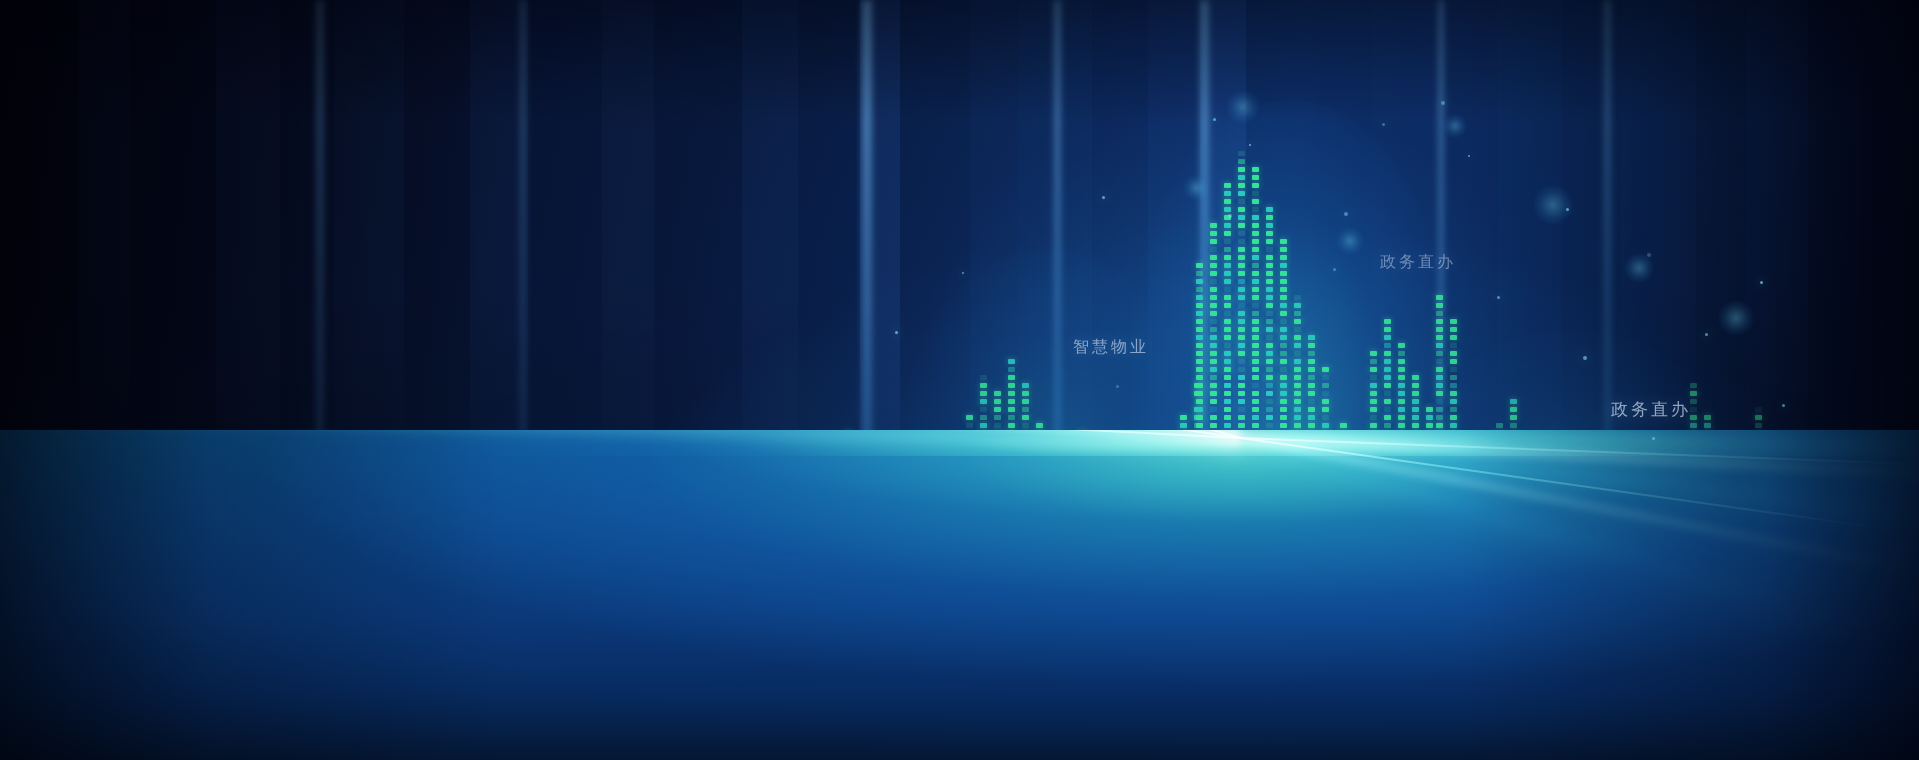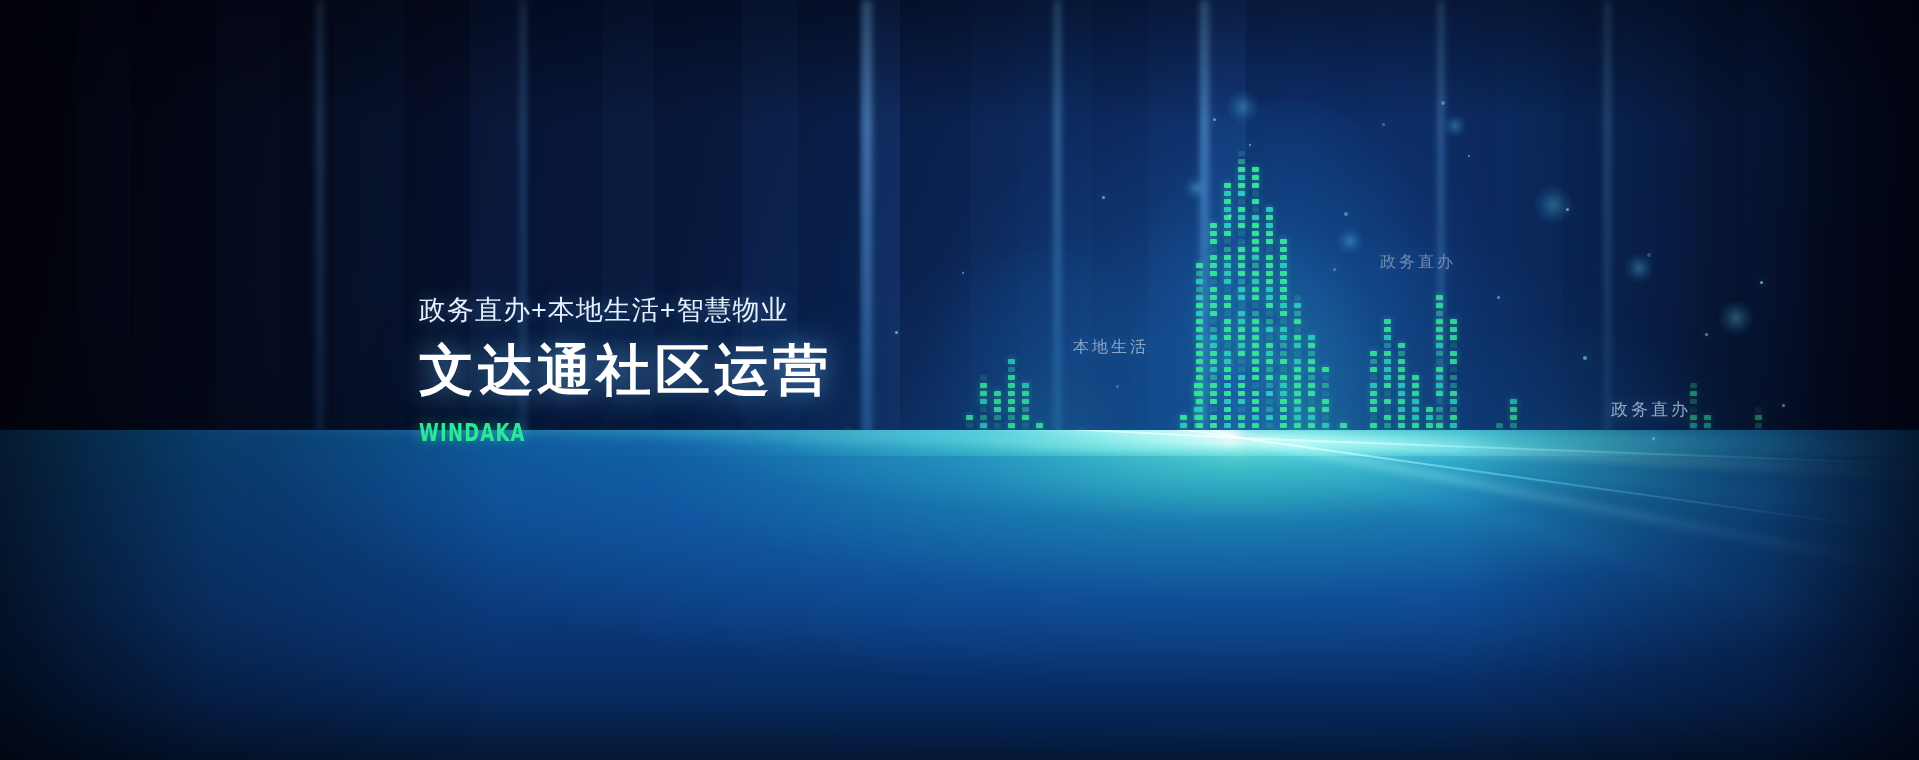--- a/index.html
+++ b/index.html
@@ -2345,25 +2345,20 @@
       <div class="ray" style="left:1240px;top:8px;width:1200px;height:2px;transform:rotate(183deg) translateY(-1px);background:linear-gradient(90deg, rgba(200,255,250,.85) 0%, rgba(120,230,255,.5) 30%, rgba(40,120,200,0) 100%);mix-blend-mode:screen;"></div>
       <div class="ray" style="left:1240px;top:8px;width:1150px;height:2px;transform:rotate(188.6deg) translateY(-1px);background:linear-gradient(90deg, rgba(200,255,250,.85) 0%, rgba(120,230,255,.5) 30%, rgba(40,120,200,0) 100%);mix-blend-mode:screen;"></div>
       <div class="ray" style="left:1240px;top:8px;width:1100px;height:2px;transform:rotate(196.5deg) translateY(-1px);background:linear-gradient(90deg, rgba(200,255,250,.85) 0%, rgba(120,230,255,.5) 30%, rgba(40,120,200,0) 100%);mix-blend-mode:screen;"></div>
       <div class="ray" style="left:1240px;top:8px;width:700px;height:2px;transform:rotate(2.2deg) translateY(-1px);background:linear-gradient(90deg, rgba(200,255,250,.85) 0%, rgba(120,230,255,.5) 30%, rgba(40,120,200,0) 100%);mix-blend-mode:screen;"></div>
       <div class="ray" style="left:1240px;top:8px;width:660px;height:2px;transform:rotate(8deg) translateY(-1px);background:linear-gradient(90deg, rgba(200,255,250,.85) 0%, rgba(120,230,255,.5) 30%, rgba(40,120,200,0) 100%);mix-blend-mode:screen;"></div>
       <div style="position:absolute;left:0;top:0;width:1919px;height:150px;background:radial-gradient(ellipse 760px 130px at 1240px -10px, rgba(140,255,240,.45) 0%, rgba(60,190,210,.22) 40%, rgba(20,90,170,0) 78%);mix-blend-mode:screen;"></div>
     </div>
 
   <div class="vignette"></div>
 
-  <div id="copy">
-    <div id="kicker">政务直办+本地生活+智慧物业</div>
-    <div id="headline">文达通社区运营</div>
-    <div id="brand">WINDAKA</div>
-  </div>
 
 <div class="spark" style="left:1213px;top:118px;width:3px;height:3px;opacity:0.58;box-shadow:0 0 9px rgba(140,230,255,.8);"></div>
     <div class="spark" style="left:1249px;top:144px;width:2px;height:2px;opacity:0.68;box-shadow:0 0 6px rgba(140,230,255,.8);"></div>
     <div class="spark" style="left:1382px;top:123px;width:3px;height:3px;opacity:0.36;box-shadow:0 0 9px rgba(140,230,255,.8);"></div>
     <div class="spark" style="left:1468px;top:155px;width:2px;height:2px;opacity:0.60;box-shadow:0 0 6px rgba(140,230,255,.8);"></div>
     <div class="spark" style="left:1566px;top:208px;width:3px;height:3px;opacity:0.64;box-shadow:0 0 9px rgba(140,230,255,.8);"></div>
     <div class="spark" style="left:1647px;top:253px;width:4px;height:4px;opacity:0.26;box-shadow:0 0 12px rgba(140,230,255,.8);"></div>
     <div class="spark" style="left:1228px;top:214px;width:4px;height:4px;opacity:0.44;box-shadow:0 0 12px rgba(140,230,255,.8);"></div>
     <div class="spark" style="left:1333px;top:268px;width:3px;height:3px;opacity:0.38;box-shadow:0 0 9px rgba(140,230,255,.8);"></div>
     <div class="spark" style="left:1497px;top:296px;width:3px;height:3px;opacity:0.53;box-shadow:0 0 9px rgba(140,230,255,.8);"></div>
@@ -2379,15 +2374,15 @@
     <div class="spark" style="left:1782px;top:404px;width:3px;height:3px;opacity:0.50;box-shadow:0 0 9px rgba(140,230,255,.8);"></div>
     <div class="spark" style="left:1344px;top:212px;width:4px;height:4px;opacity:0.43;box-shadow:0 0 12px rgba(140,230,255,.8);"></div>
     <div class="sparkbig" style="left:1226px;top:90px;width:34px;height:34px;"></div>
     <div class="sparkbig" style="left:1336px;top:227px;width:28px;height:28px;"></div>
     <div class="sparkbig" style="left:1533px;top:185px;width:40px;height:40px;"></div>
     <div class="sparkbig" style="left:1624px;top:253px;width:30px;height:30px;"></div>
     <div class="sparkbig" style="left:1183px;top:175px;width:26px;height:26px;"></div>
     <div class="sparkbig" style="left:1718px;top:300px;width:36px;height:36px;"></div>
     <div class="sparkbig" style="left:1443px;top:114px;width:24px;height:24px;"></div>
     <div class="flabel" style="left:1380px;top:252px;font-size:16px;opacity:0.55;">政务直办</div>
-    <div class="flabel" style="left:1073px;top:337px;font-size:16px;opacity:0.72;">本地生活</div>
+    <div class="flabel" style="left:1073px;top:337px;font-size:16px;opacity:0.72;">智慧物业</div>
     <div class="flabel" style="left:1611px;top:398px;font-size:17px;opacity:0.78;">政务直办</div>
   </div>
 
 </body></html>

